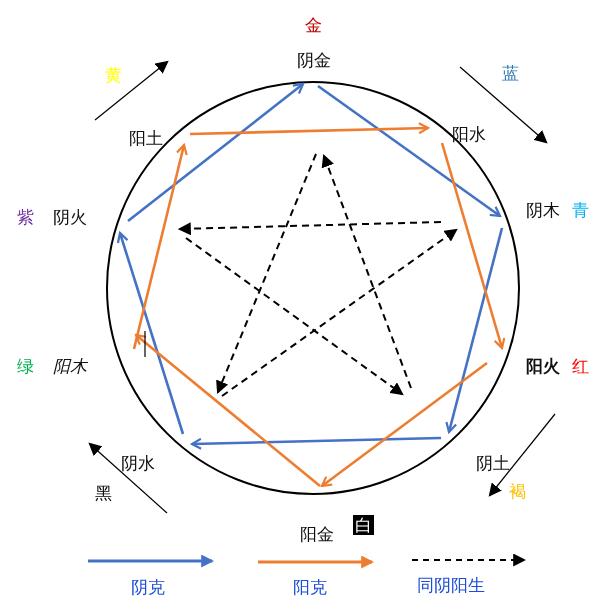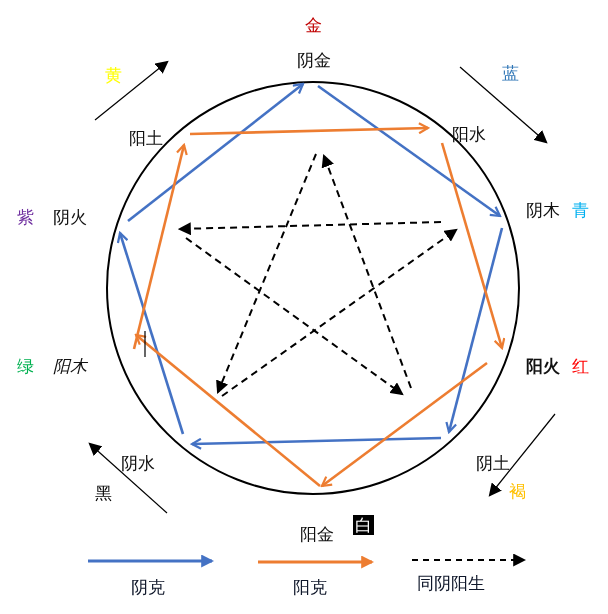--- a/index.html
+++ b/index.html
@@ -2,21 +2,21 @@
 <html><head>
 <meta charset="utf-8">
 <style>
   html, body { margin: 0; padding: 0; background: #ffffff; }
   body { width: 608px; height: 614px; position: relative; overflow: hidden;
          font-family: "DejaVu Sans", "Liberation Sans", sans-serif; }
   #diagram { position: absolute; left: 0; top: 0; }
   .lbl { position: absolute; font-size: 17px; color: #111; white-space: nowrap; line-height: 20px; }
   .clr { position: absolute; font-size: 17px; white-space: nowrap; line-height: 20px; }
   .white-badge { background: #000; color: #fff; padding: 0 2px; }
-  .legend-label { position: absolute; font-size: 17px; color: #0f172a; white-space: nowrap; line-height: 20px; }
+  .legend-label { position: absolute; font-size: 17px; color: #1d4ed8; white-space: nowrap; line-height: 20px; }
 </style>
 </head>
 <body>
 
 <svg id="diagram" width="608" height="614" viewBox="0 0 608 614">
   <defs>
     <marker id="m-blue" viewBox="0 0 12 12" refX="10" refY="6" markerWidth="12" markerHeight="12" markerUnits="userSpaceOnUse" orient="auto">
       <path d="M1,1 L10,6 L1,11" fill="none" stroke="#4472C4" stroke-width="2.2"></path>
     </marker>
     <marker id="m-orange" viewBox="0 0 12 12" refX="10" refY="6" markerWidth="12" markerHeight="12" markerUnits="userSpaceOnUse" orient="auto">
@@ -100,13 +100,13 @@
 <span class="clr" style="left:95px;top:483px;color:#000;">黑</span>
 
 <span class="lbl" style="left:452px;top:453px;margin-left:24px;">阴土</span>
 <span class="clr" style="left:509px;top:481px;color:#FFC000;">褐</span>
 
 <span class="lbl" style="left:300px;top:524px;">阳金</span>
 <span class="clr white-badge" style="left:353px;top:515px;">白</span>
 
 <span class="legend-label" style="left:131px;top:577px;">阴克</span>
 <span class="legend-label" style="left:293px;top:577px;text-align:right;">阳克</span>
-<span class="legend-label" style="left:417px;top:575px;font-family:Liberation Mono, monospace;">同阴阳生</span>
+<span class="legend-label" style="left:417px;top:575px;">同阴阳生</span>
 
 </body></html>

